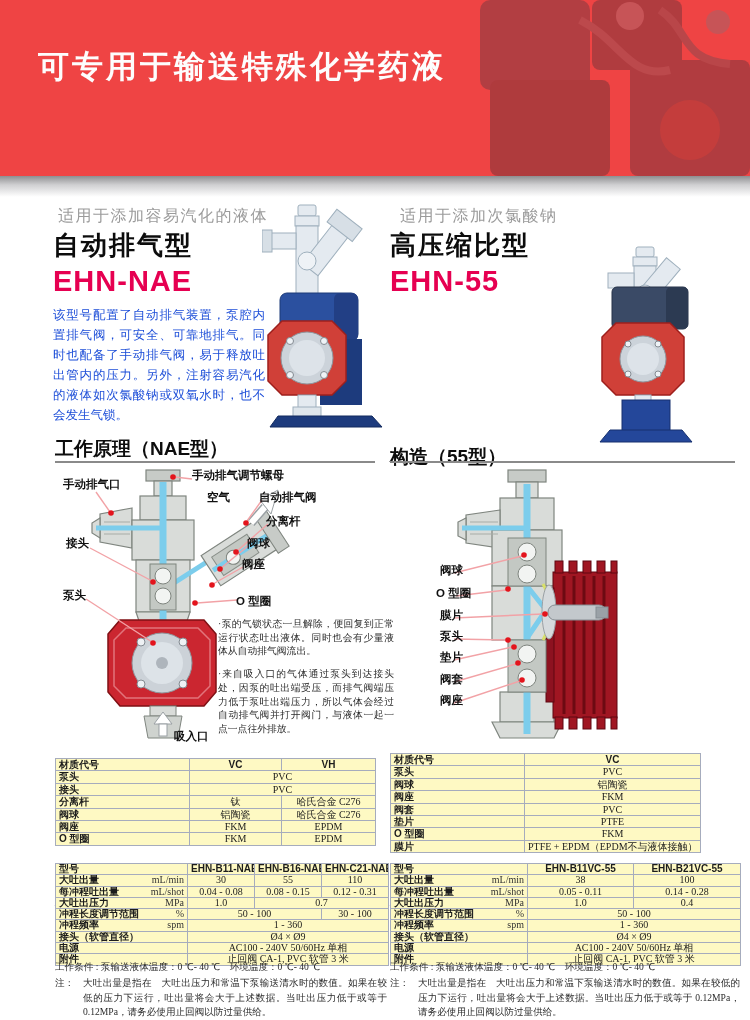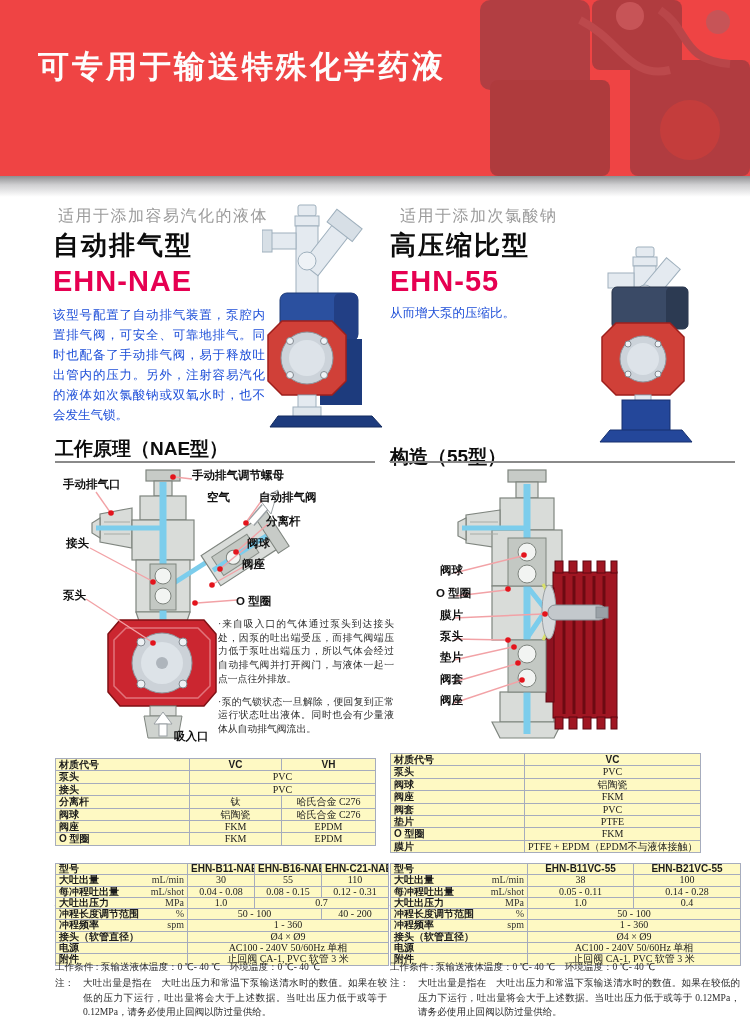--- a/index.html
+++ b/index.html
@@ -102,21 +102,20 @@
       <rect x="36" y="192" width="18" height="14" fill="#e4eaf0" stroke="#9fb0bd"></rect>
       <rect x="31" y="204" width="28" height="11" fill="#dfe6ec" stroke="#9fb0bd"></rect>
       <polygon points="16,213 110,213 120,224 8,224" fill="#1d3b7d" stroke="#122a5e"></polygon>
     </svg>
   </div>
 
   <div class="caption" style="left:400px;top:206px;">适用于添加次氯酸钠</div>
   <div class="pname" style="left:390px;top:228px;">高压缩比型</div>
   <div class="pmodel" style="left:390px;top:265px;">EHN-55</div>
   <div class="pdesc" style="left:390px;top:303px;width:230px;line-height:1.65;">
-    <div>从而增大泵的压缩比。</div>
   </div>
 
   <div class="dwrap" style="left:588px;top:245px;">
     <svg width="118" height="200" viewBox="0 0 118 200">
       <g stroke="#9fb0bd" stroke-width="1" fill="#e4eaf0">
         <rect x="48" y="2" width="18" height="10" rx="2"></rect>
         <rect x="45" y="12" width="24" height="9"></rect>
         <rect x="46" y="21" width="22" height="60"></rect>
         <g transform="rotate(40 72 36)">
             <rect x="62" y="14" width="18" height="40"></rect>
@@ -228,22 +227,22 @@
   <span class="dlab" style="left:259px;top:490px;">自动排气阀</span>
   <span class="dlab" style="left:266px;top:514px;">分离杆</span>
   <span class="dlab" style="left:247px;top:536px;">阀球</span>
   <span class="dlab" style="left:242px;top:557px;">阀座</span>
   <span class="dlab" style="left:66px;top:536px;">接头</span>
   <span class="dlab" style="left:63px;top:588px;">泵头</span>
   <span class="dlab" style="left:236px;top:594px;">O 型圈</span>
   <span class="dlab" style="left:174px;top:729px;">吸入口</span>
 
   <div class="bullets" style="left:218px;top:617px;">
+    <div>·泵的气锁状态一旦解除，便回复到正常运行状态吐出液体。同时也会有少量液体从自动排气阀流出。</div>
     <div>·来自吸入口的气体通过泵头到达接头处，因泵的吐出端受压，而排气阀端压力低于泵吐出端压力，所以气体会经过自动排气阀并打开阀门，与液体一起一点一点往外排放。</div>
-    <div>·泵的气锁状态一旦解除，便回复到正常运行状态吐出液体。同时也会有少量液体从自动排气阀流出。</div>
   </div>
 
   <div class="dwrap" style="left:390px;top:468px;">
     <svg width="350" height="285" viewBox="0 0 350 285">
       <g fill="#d9dcd9" stroke="#7f857f" stroke-width="1.2">
         <rect x="118" y="2" width="38" height="12" fill="#c7cbc7"></rect>
         <rect x="126" y="14" width="22" height="16"></rect>
         <rect x="110" y="30" width="54" height="32"></rect>
         <polygon points="110,42 76,47 76,75 110,80"></polygon>
         <polygon points="76,50 68,54 68,68 76,72"></polygon>
@@ -437,21 +436,21 @@
           <td class="val">0.12 - 0.31</td>
         </tr>
         <tr>
           <td class="lbl ind"><span>大吐出压力</span><span class="unit">MPa</span></td>
           <td class="val">1.0</td>
           <td class="val" colspan="2">0.7</td>
         </tr>
         <tr>
           <td class="lbl"><span>冲程长度调节范围</span><span class="unit">%</span></td>
           <td class="val" colspan="2">50 - 100</td>
-          <td class="val">40 - 200</td>
+          <td class="val">30 - 100</td>
         </tr>
         <tr>
           <td class="lbl"><span>冲程频率</span><span class="unit">spm</span></td>
           <td class="val" colspan="3">1 - 360</td>
         </tr>
         <tr>
           <td class="lbl"><span>接头（软管直径）</span></td>
           <td class="val" colspan="3">Ø4 × Ø9</td>
         </tr>
         <tr>

